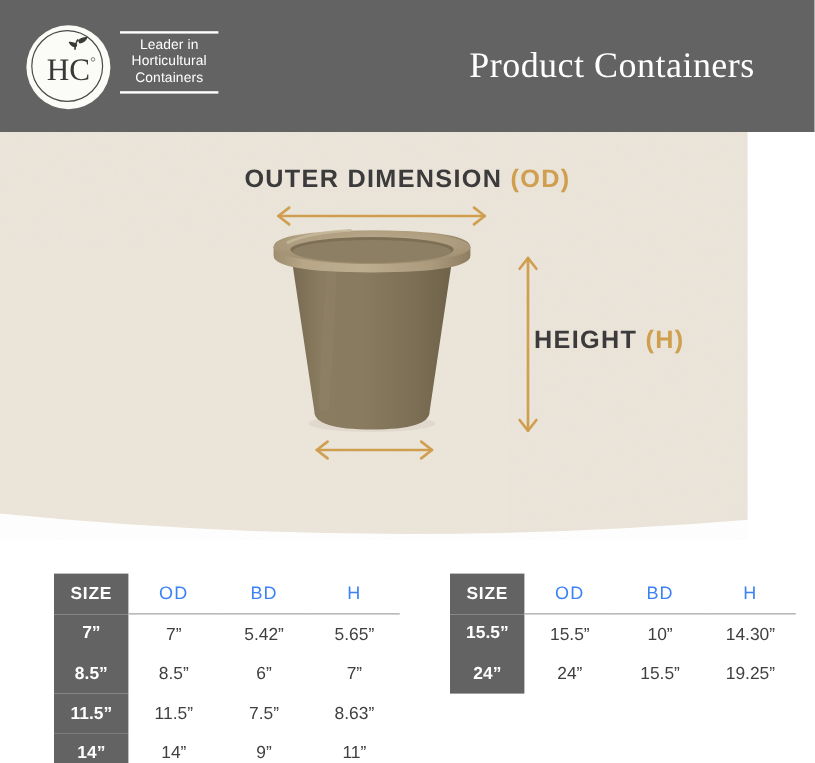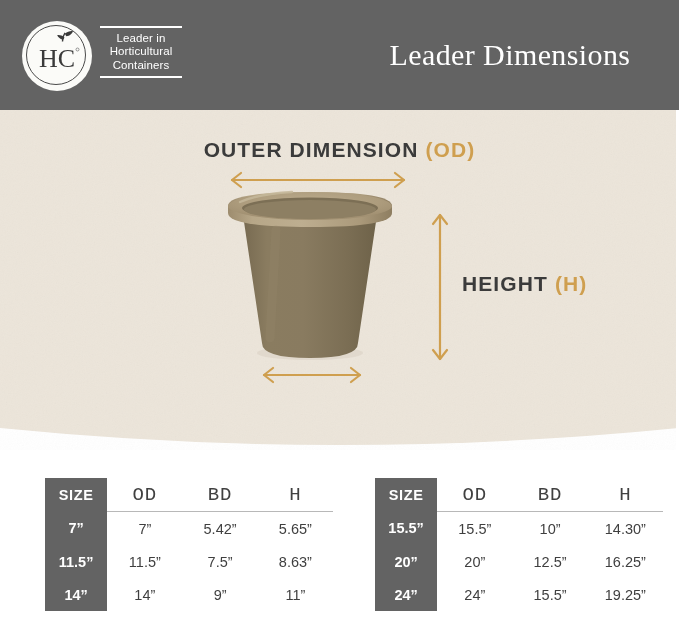--- a/index.html
+++ b/index.html
@@ -78,21 +78,21 @@
     font-family: "Liberation Serif", serif;
     font-size: 30px;
     letter-spacing: 0.4px;
     white-space: nowrap;
   }
 
   
   #panel {
     position: absolute;
     left: 0; top: 110px;
-    width: 676px; height: 340px;
+    width: 623px; height: 340px;
     overflow: hidden;
   }
   #panel-bg {
     position: absolute;
     left: 0; top: 0;
     width: 679px; height: 340px;
   }
 
   .dim-label {
     position: absolute;
@@ -109,21 +109,21 @@
     left: 0; top: 28px;
     width: 679px;
     text-align: center;
   }
   #label-bd {
     left: 0; top: 285px;
     width: 679px;
     text-align: center;
   }
   #label-h {
-    left: 462px; top: 162px;
+    left: 445px; top: 162px;
   }
 
   
   .tbl {
     position: absolute;
     top: 478px;
     border-collapse: collapse;
     font-family: "Liberation Sans", sans-serif;
   }
   #tbl-left  { left: 45px;  width: 288px; }
@@ -148,24 +148,23 @@
   }
   .tbl td.size-cell {
     background: #636363;
     color: #ffffff;
     font-weight: bold;
     font-size: 14.5px;
     width: 62px;
   }
   .tbl th.val-head {
     border-bottom: 1.5px solid #b8b8b8;
-    font-size: 19px;
+    font-size: 15px;
     letter-spacing: 1px;
-    color: #404040;
-    font-family: Liberation Mono, monospace;
+    color: #3b82f6;
   }
   .tbl td.val-cell { width: 75px; }
 </style>
 </head>
 <body>
 
 <div id="page">
 
   <div id="header">
 
@@ -191,21 +190,21 @@
     <div id="logo-divider-wrap">
       <div class="logo-rule"></div>
       <div id="logo-tagline">
         <div>Leader in</div>
         <div>Horticultural</div>
         <div>Containers</div>
       </div>
       <div class="logo-rule"></div>
     </div>
 
-    <div id="header-title">Leader Dimensions</div>
+    <div id="header-title">Product Containers</div>
   </div>
 
   <div id="panel">
 
     <svg id="panel-bg" width="679" height="340" viewBox="0 0 679 340">
       <defs>
         <filter id="speckle">
           <feTurbulence type="fractalNoise" baseFrequency="0.9" numOctaves="3" seed="7"></feTurbulence>
           <feColorMatrix type="saturate" values="0"></feColorMatrix>
           <feComponentTransfer>
@@ -304,20 +303,26 @@
         </tr>
       </thead>
     <tbody>
         <tr>
           <td class="size-cell">7”</td>
           <td class="val-cell">7”</td>
           <td class="val-cell">5.42”</td>
           <td class="val-cell">5.65”</td>
         </tr>
         <tr>
+          <td class="size-cell">8.5”</td>
+          <td class="val-cell">8.5”</td>
+          <td class="val-cell">6”</td>
+          <td class="val-cell">7”</td>
+        </tr>
+        <tr>
           <td class="size-cell">11.5”</td>
           <td class="val-cell">11.5”</td>
           <td class="val-cell">7.5”</td>
           <td class="val-cell">8.63”</td>
         </tr>
         <tr>
           <td class="size-cell">14”</td>
           <td class="val-cell">14”</td>
           <td class="val-cell">9”</td>
           <td class="val-cell">11”</td>
@@ -335,26 +340,20 @@
         </tr>
       </thead>
     <tbody>
         <tr>
           <td class="size-cell">15.5”</td>
           <td class="val-cell">15.5”</td>
           <td class="val-cell">10”</td>
           <td class="val-cell">14.30”</td>
         </tr>
         <tr>
-          <td class="size-cell">20”</td>
-          <td class="val-cell">20”</td>
-          <td class="val-cell">12.5”</td>
-          <td class="val-cell">16.25”</td>
-        </tr>
-        <tr>
           <td class="size-cell">24”</td>
           <td class="val-cell">24”</td>
           <td class="val-cell">15.5”</td>
           <td class="val-cell">19.25”</td>
         </tr>
       </tbody>
   </table>
 
 </div>
 

